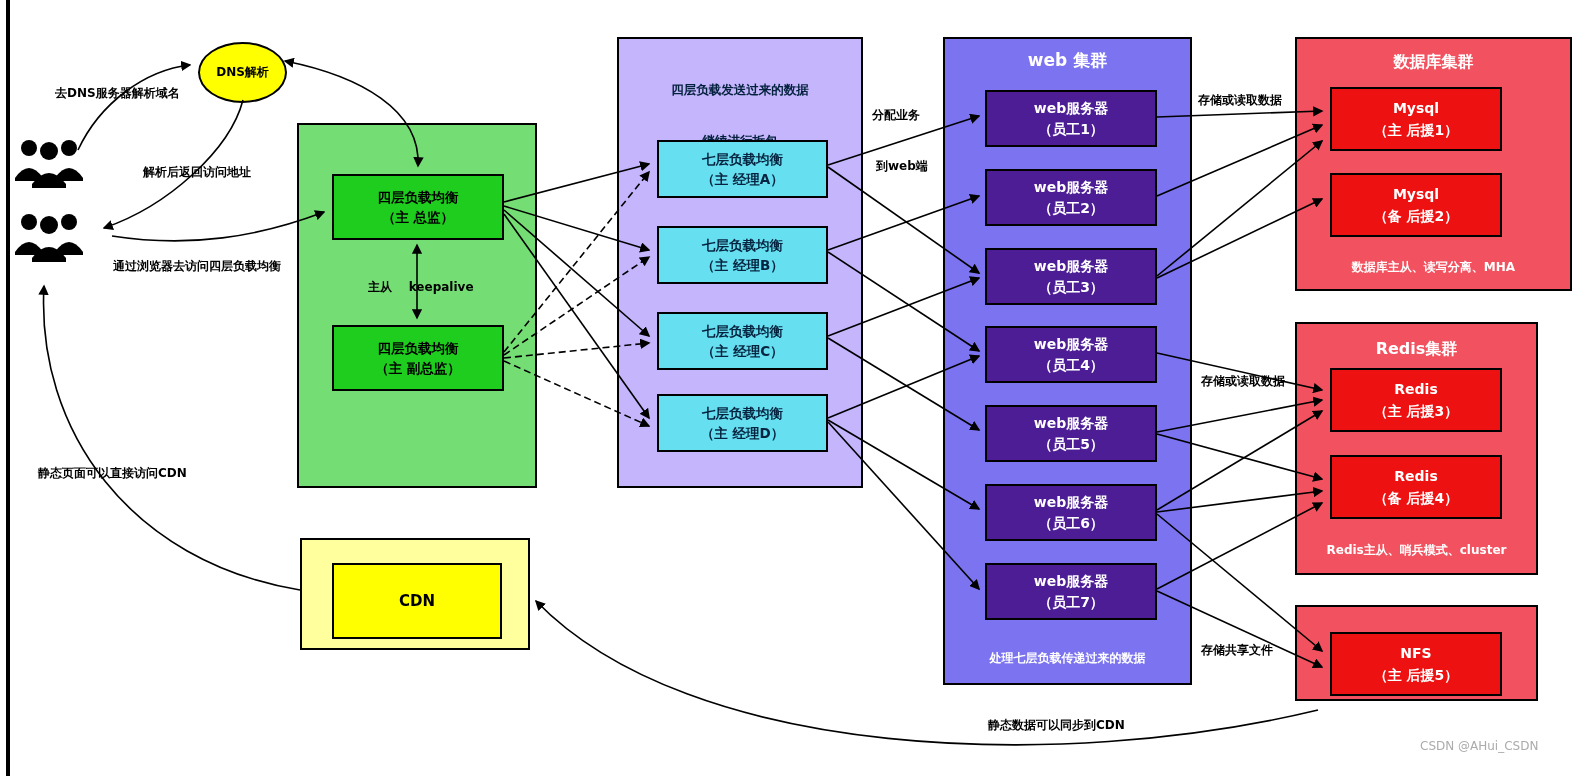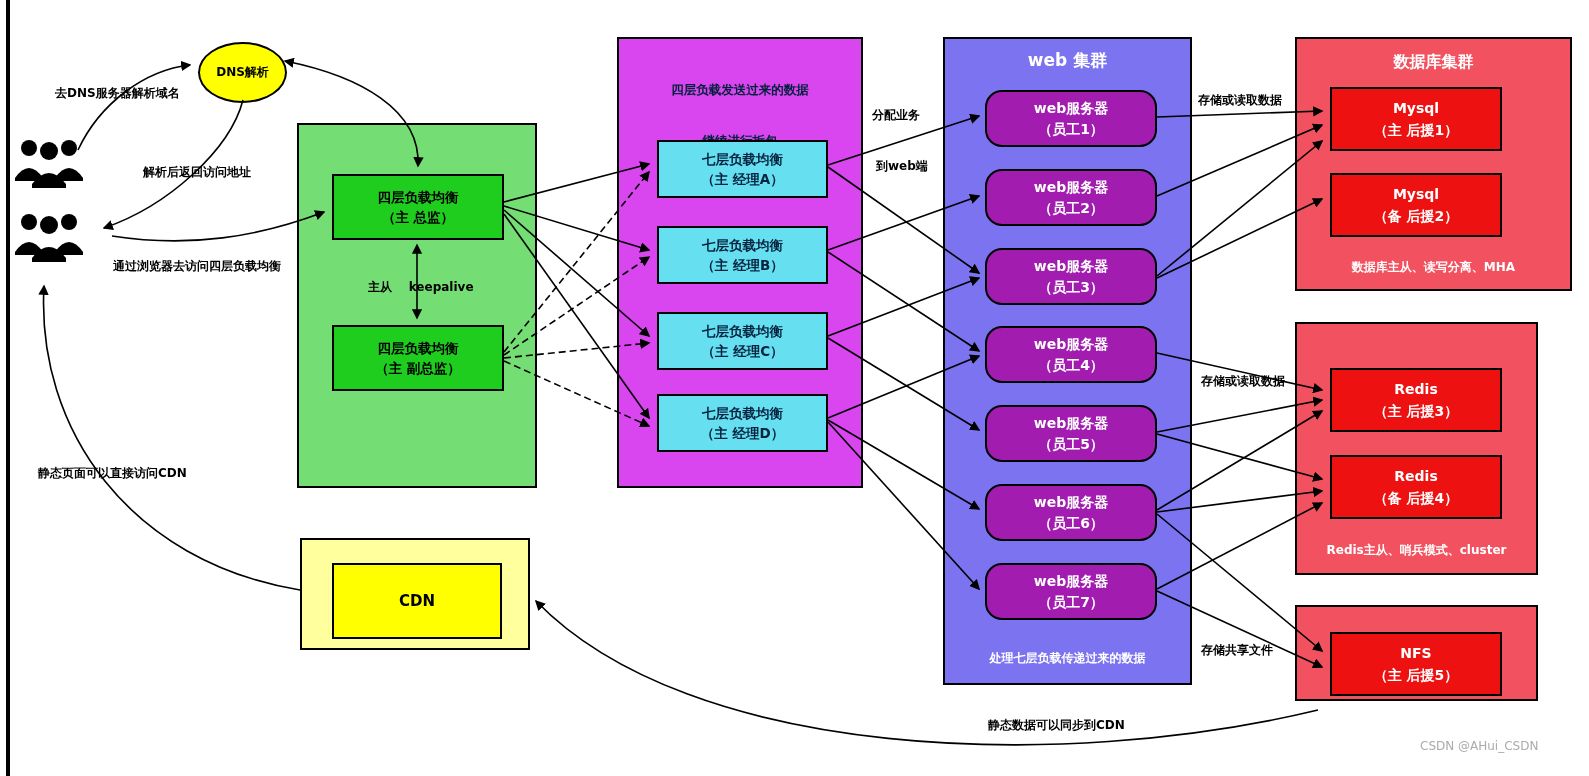--- a/index.html
+++ b/index.html
@@ -1,27 +1,27 @@
 <!DOCTYPE html>
 <html><head>
 <meta charset="utf-8">
 <style>
   html,body{margin:0;padding:0;background:#ffffff;font-family:"DejaVu Sans","Liberation Sans",sans-serif;}
   .page{position:relative;width:1589px;height:776px;background:#ffffff;overflow:hidden;}
   .leftline{position:absolute;left:6px;top:0;width:4px;height:776px;background:#000;z-index:1;}
   .box{position:absolute;border:2px solid #000;box-sizing:border-box;z-index:1;}
   .green-outer{background:#74de74;}
-  .cyan-outer{background:#d946ef;}
+  .cyan-outer{background:#c4b5fd;}
   .purple-outer{background:#7b73f0;}
   .red-outer{background:#f2525f;}
   .yellow-outer{background:#ffff9d;}
   .node{position:absolute;border:2px solid #000;box-sizing:border-box;display:flex;flex-direction:column;align-items:center;justify-content:center;text-align:center;font-weight:bold;z-index:2;}
   .green-node{background:#1ecd1e;color:#000;font-size:13.5px;line-height:20px;}
   .cyan-node{background:#66dff0;color:#06233f;font-size:13.5px;line-height:20px;}
-  .blue-node{background:#a21caf;color:#fff;font-size:14px;line-height:21px;border-radius:17px;}
+  .blue-node{background:#4c1d95;color:#fff;font-size:14px;line-height:21px;}
   .red-node{background:#ee1111;color:#fff;font-size:14px;line-height:22px;}
   .yellow-node{background:#ffff00;color:#000;font-size:15px;}
   .ellipse{position:absolute;background:#ffff00;border:2px solid #000;border-radius:50%;display:flex;align-items:center;justify-content:center;font-weight:bold;font-size:12px;color:#000;z-index:2;}
   .cluster-title{position:absolute;left:0;right:0;text-align:center;color:#fff;font-weight:bold;white-space:pre;}
   .cluster-footer{position:absolute;left:0;right:0;text-align:center;color:#fff;font-weight:bold;font-size:12px;white-space:pre;}
   .header-lines{position:absolute;left:0;right:0;text-align:center;font-weight:bold;font-size:12.5px;line-height:17px;color:#03203c;white-space:pre;}
   .header-lines div{white-space:pre;}
   .notes{position:absolute;left:0;right:0;text-align:center;font-weight:bold;font-size:12px;line-height:18px;color:#000;}
   .notes div{white-space:pre;}
   .lbl{position:absolute;font-size:12px;font-weight:bold;color:#000;white-space:pre;z-index:6;}
@@ -137,20 +137,21 @@
       <span>（主 后援1）</span>
     </div>
     <div class="node red-node" style="left:33px;top:134px;width:172px;height:64px">
       <span>Mysql</span>
       <span>（备 后援2）</span>
     </div>
     <div class="cluster-footer" style="bottom:13px">数据库主从、读写分离、MHA</div>
   </div>
 
   <div class="box red-outer" style="left:1295px;top:322px;width:243px;height:253px">
+    <div class="cluster-title" style="top:15px;font-size:16px">Redis集群</div>
     <div class="node red-node" style="left:33px;top:44px;width:172px;height:64px">
       <span>Redis</span>
       <span>（主 后援3）</span>
     </div>
     <div class="node red-node" style="left:33px;top:131px;width:172px;height:64px">
       <span>Redis</span>
       <span>（备 后援4）</span>
     </div>
     <div class="cluster-footer" style="bottom:14px">Redis主从、哨兵模式、cluster</div>
   </div>

